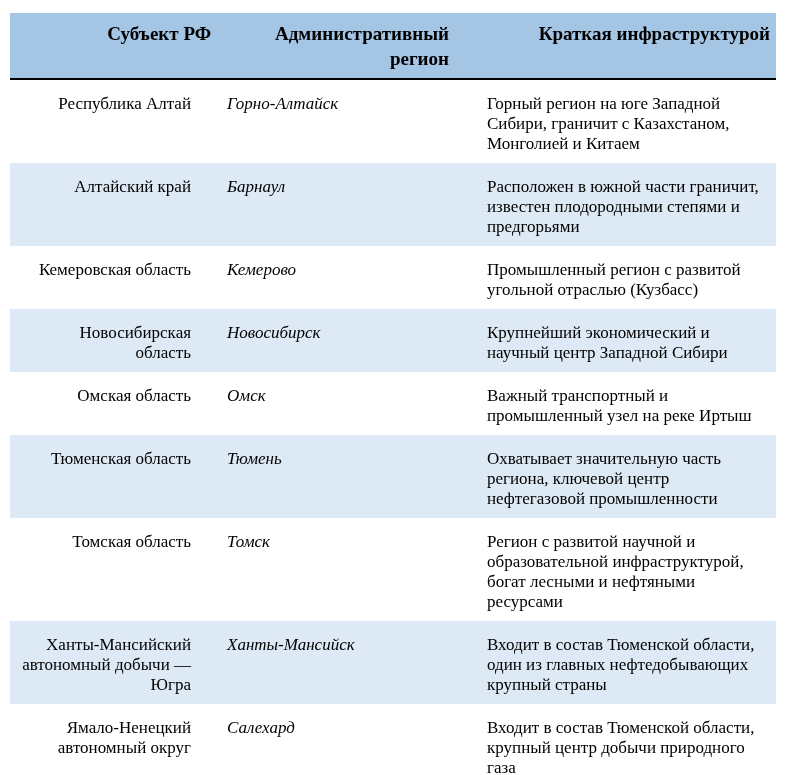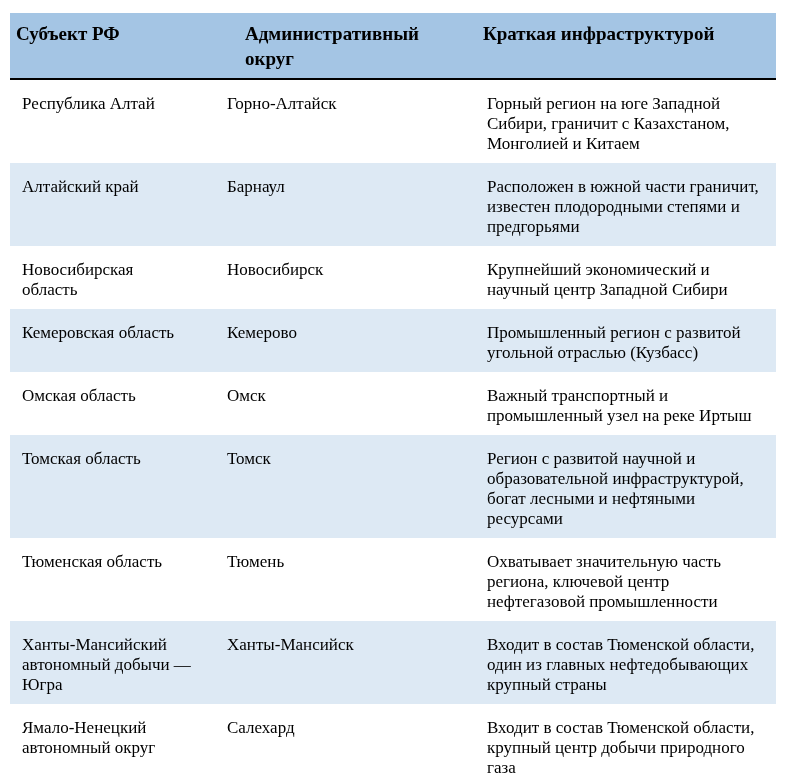--- a/index.html
+++ b/index.html
@@ -27,90 +27,90 @@
     table-layout: fixed;
   }
   col.w0 { width: 207px; }
   col.w1 { width: 260px; }
   col.w2 { width: 299px; }
   thead th {
     background: var(--header-bg);
     font-weight: bold;
     font-size: 19px;
     line-height: 1.3;
-    text-align: left;
+    text-align: right;
     vertical-align: top;
     padding: 9px 6px 7px 6px;
     border-bottom: 2px solid var(--divider);
   }
   thead th.h1 { padding-left: 28px; padding-right: 28px; }
   tbody td {
     font-size: 17px;
     line-height: 20px;
     vertical-align: top;
     padding-top: 14px;
     padding-bottom: 9px;
   }
-  tbody td.c0 { padding-left: 12px; padding-right: 26px; }
-  tbody td.c1 { padding-left: 10px; padding-right: 10px; }
+  tbody td.c0 { padding-left: 12px; padding-right: 26px; text-align: right; }
+  tbody td.c1 { padding-left: 10px; padding-right: 10px; font-style: italic; }
   tbody td.c2 { padding-left: 10px; padding-right: 7px; font-family: Liberation Serif, serif; }
   tbody tr:nth-child(even) { background: var(--row-alt-bg); }
 </style>
 </head>
 <body>
 
 <div class="page">
   <table class="regions">
     <colgroup>
       <col class="w0">
         <col class="w1">
         <col class="w2">
     </colgroup>
     <thead>
       <tr>
         <th class="h0">Субъект РФ</th>
-        <th class="h1">Административный округ</th>
+        <th class="h1">Административный регион</th>
         <th class="h2">Краткая инфраструктурой</th>
       </tr>
     </thead>
     <tbody>
         <tr>
           <td class="c0">Республика Алтай</td>
           <td class="c1">Горно-Алтайск</td>
           <td class="c2">Горный регион на юге Западной Сибири, граничит с Казахстаном, Монголией и Китаем</td>
         </tr>
         <tr>
           <td class="c0">Алтайский край</td>
           <td class="c1">Барнаул</td>
           <td class="c2">Расположен в южной части граничит, известен плодородными степями и предгорьями</td>
         </tr>
         <tr>
+          <td class="c0">Кемеровская область</td>
+          <td class="c1">Кемерово</td>
+          <td class="c2">Промышленный регион с развитой угольной отраслью (Кузбасс)</td>
+        </tr>
+        <tr>
           <td class="c0">Новосибирская область</td>
           <td class="c1">Новосибирск</td>
           <td class="c2">Крупнейший экономический и научный центр Западной Сибири</td>
-        </tr>
-        <tr>
-          <td class="c0">Кемеровская область</td>
-          <td class="c1">Кемерово</td>
-          <td class="c2">Промышленный регион с развитой угольной отраслью (Кузбасс)</td>
         </tr>
         <tr>
           <td class="c0">Омская область</td>
           <td class="c1">Омск</td>
           <td class="c2">Важный транспортный и промышленный узел на реке Иртыш</td>
         </tr>
         <tr>
+          <td class="c0">Тюменская область</td>
+          <td class="c1">Тюмень</td>
+          <td class="c2">Охватывает значительную часть региона, ключевой центр нефтегазовой промышленности</td>
+        </tr>
+        <tr>
           <td class="c0">Томская область</td>
           <td class="c1">Томск</td>
           <td class="c2">Регион с развитой научной и образовательной инфраструктурой, богат лесными и нефтяными ресурсами</td>
-        </tr>
-        <tr>
-          <td class="c0">Тюменская область</td>
-          <td class="c1">Тюмень</td>
-          <td class="c2">Охватывает значительную часть региона, ключевой центр нефтегазовой промышленности</td>
         </tr>
         <tr>
           <td class="c0">Ханты-Мансийский автономный добычи — Югра</td>
           <td class="c1">Ханты-Мансийск</td>
           <td class="c2">Входит в состав Тюменской области, один из главных нефтедобывающих крупный страны</td>
         </tr>
         <tr>
           <td class="c0">Ямало-Ненецкий автономный округ</td>
           <td class="c1">Салехард</td>
           <td class="c2">Входит в состав Тюменской области, крупный центр добычи природного газа</td>

